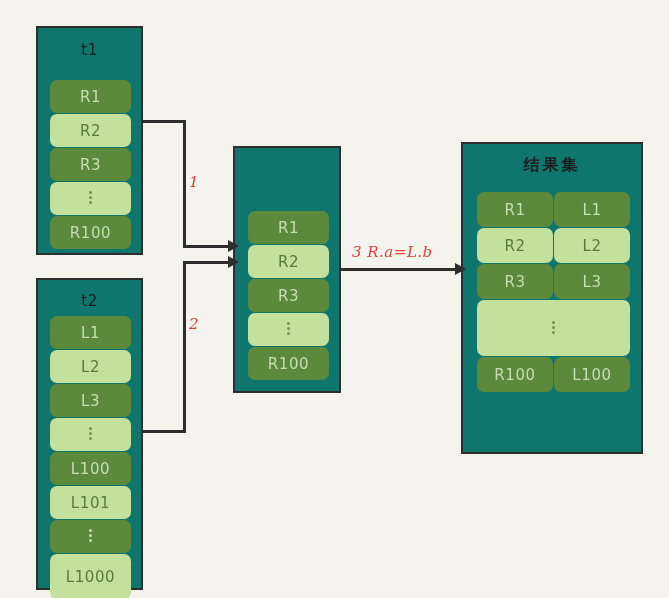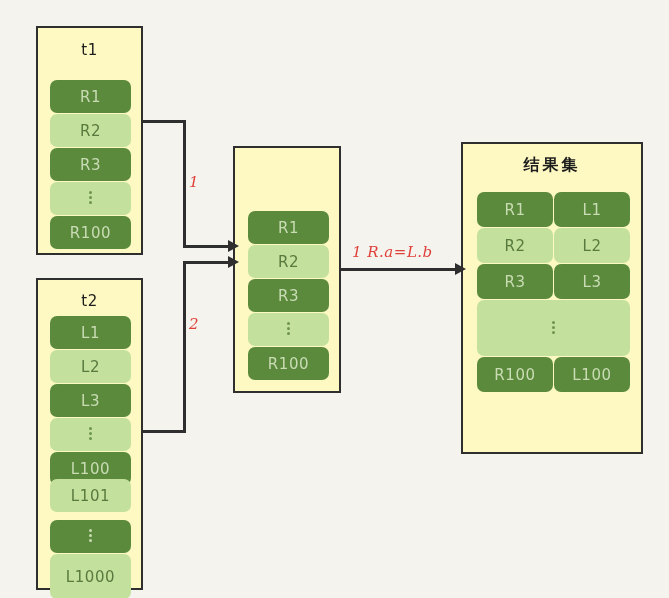--- a/index.html
+++ b/index.html
@@ -14,21 +14,21 @@
     position: relative;
     width: 669px;
     height: 598px;
     background: #f4f3ee;
     overflow: hidden;
   }
 
   
   .box {
     position: absolute;
-    background: #fef9c3;
+    background: #0f766e;
     border: 2.5px solid #2e2e2e;
     box-sizing: border-box;
   }
   .box-title {
     position: absolute;
     left: 0;
     right: 0;
     text-align: center;
     font-family: "DejaVu Sans", sans-serif;
     font-size: 15px;
@@ -139,21 +139,21 @@
     <div class="cell light" style="left:12px; top:70px; width:81px; height:33px;">L2</div>
     <div class="cell dark" style="left:12px; top:104px; width:81px; height:33px;">L3</div>
     <div class="cell light" style="left:12px; top:138px; width:81px; height:33px;">
       <span class="dots">
           <span></span>
           <span></span>
           <span></span>
         </span>
     </div>
     <div class="cell dark" style="left:12px; top:172px; width:81px; height:33px;">L100</div>
-    <div class="cell light" style="left:12px; top:199px; width:81px; height:33px;">L101</div>
+    <div class="cell light" style="left:12px; top:206px; width:81px; height:33px;">L101</div>
     <div class="cell dark" style="left:12px; top:240px; width:81px; height:33px;">
       <span class="dots">
           <span></span>
           <span></span>
           <span></span>
         </span>
     </div>
     <div class="cell light" style="left:12px; top:274px; width:81px; height:45px;">L1000</div>
   </div>
 
@@ -203,15 +203,15 @@
   <div class="lbl" style="left:189px; top:173px;">1</div>
 
   <div class="ln ln-h" style="left:143px; top:430px; width:42px;"></div>
   <div class="ln ln-v" style="left:183px; top:261px; height:172px;"></div>
   <div class="ln ln-h" style="left:183px; top:261px; width:48px;"></div>
   <div class="arrowhead" style="left:228px; top:256px;"></div>
   <div class="lbl" style="left:189px; top:315px;">2</div>
 
   <div class="ln ln-h" style="left:341px; top:268px; width:117px;"></div>
   <div class="arrowhead" style="left:455px; top:263px;"></div>
-  <div class="lbl eq" style="left:352px; top:243px;">1  R.a=L.b</div>
+  <div class="lbl eq" style="left:352px; top:243px;">3  R.a=L.b</div>
 
 </div>
 
 </body></html>

